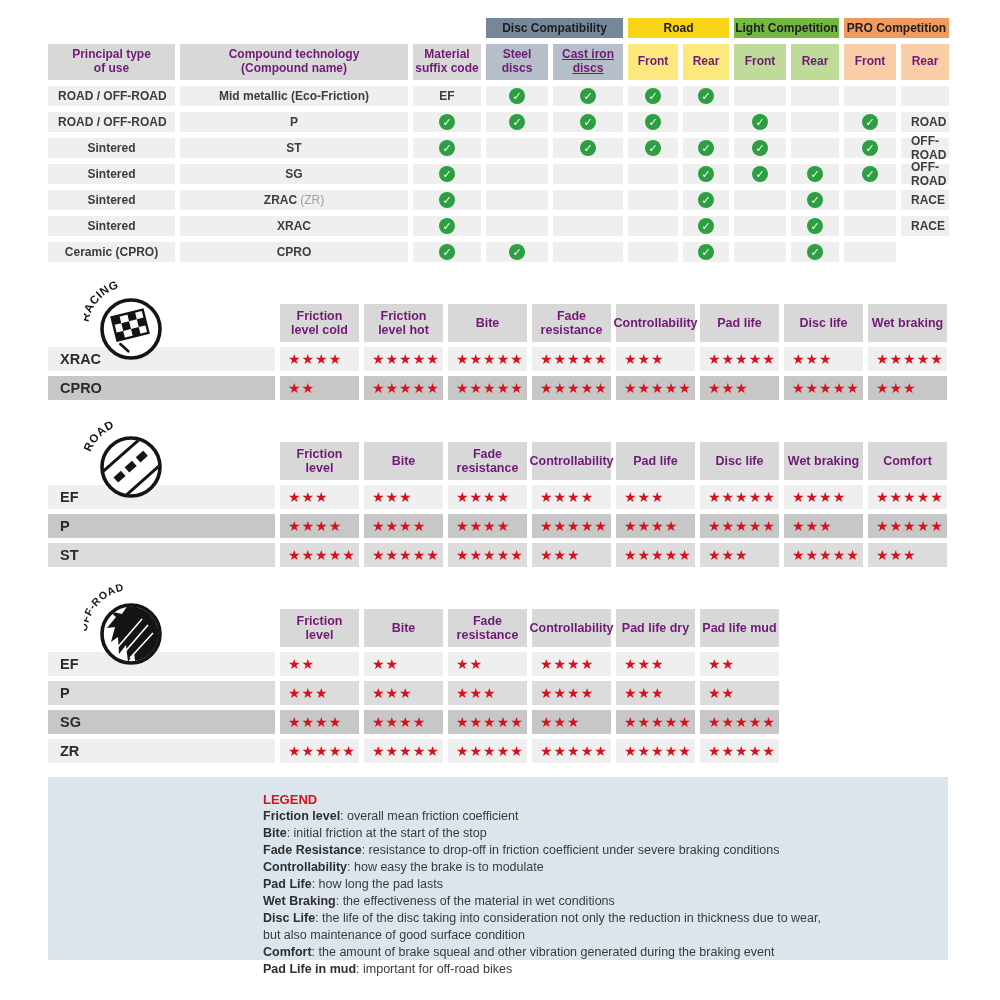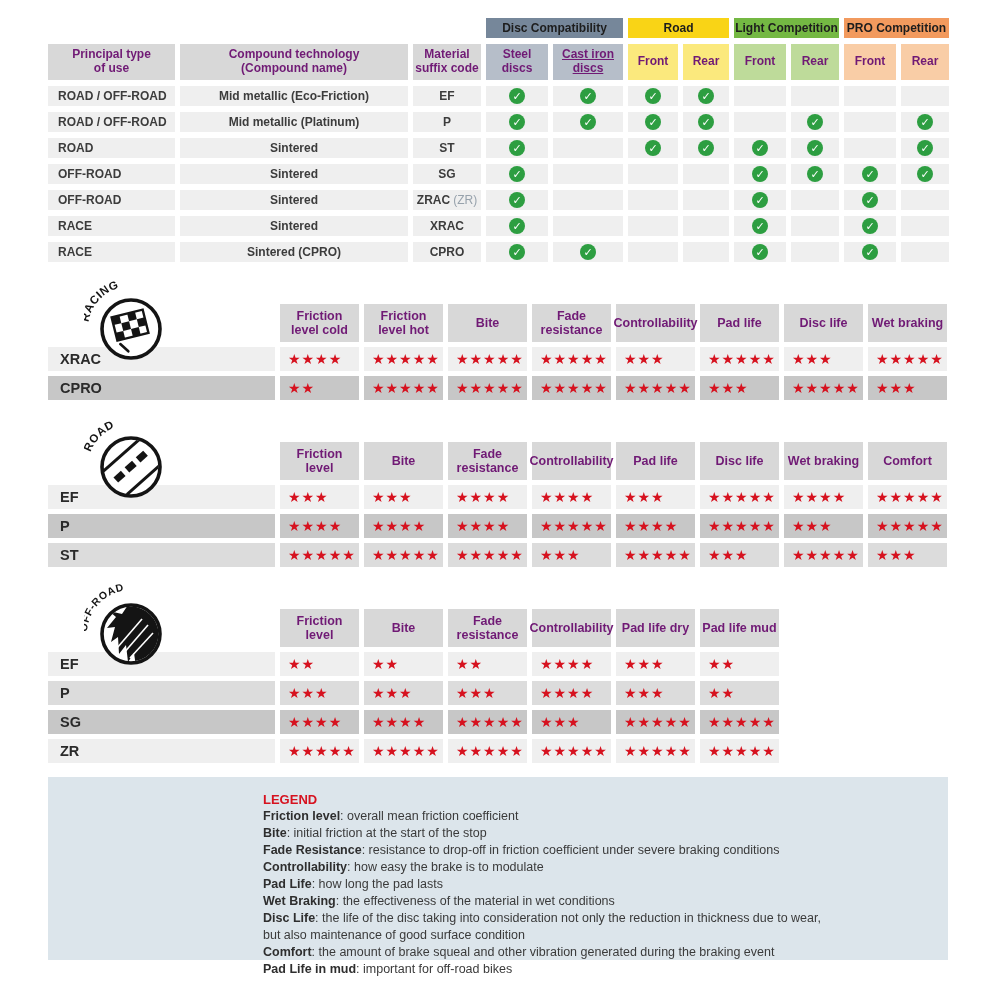--- a/index.html
+++ b/index.html
@@ -75,21 +75,20 @@
         <span class="check">✓</span>
       </div>
       <div class="cell data">
         <span class="check">✓</span>
       </div>
       <div class="cell data"></div>
       <div class="cell data"></div>
       <div class="cell data"></div>
       <div class="cell data"></div>
       <div class="cell data left">ROAD / OFF-ROAD</div>
-      <div class="cell data">Mid metallic (Platinum)</div>
       <div class="cell data">P</div>
       <div class="cell data">
         <span class="check">✓</span>
       </div>
       <div class="cell data">
         <span class="check">✓</span>
       </div>
       <div class="cell data">
         <span class="check">✓</span>
       </div>
@@ -176,21 +175,21 @@
       <div class="cell data"></div>
       <div class="cell data">
         <span class="check">✓</span>
       </div>
       <div class="cell data"></div>
       <div class="cell data">
         <span class="check">✓</span>
       </div>
       <div class="cell data"></div>
       <div class="cell data left">RACE</div>
-      <div class="cell data">Sintered (CPRO)</div>
+      <div class="cell data">Ceramic (CPRO)</div>
       <div class="cell data">CPRO</div>
       <div class="cell data">
         <span class="check">✓</span>
       </div>
       <div class="cell data">
         <span class="check">✓</span>
       </div>
       <div class="cell data"></div>
       <div class="cell data"></div>
       <div class="cell data">

